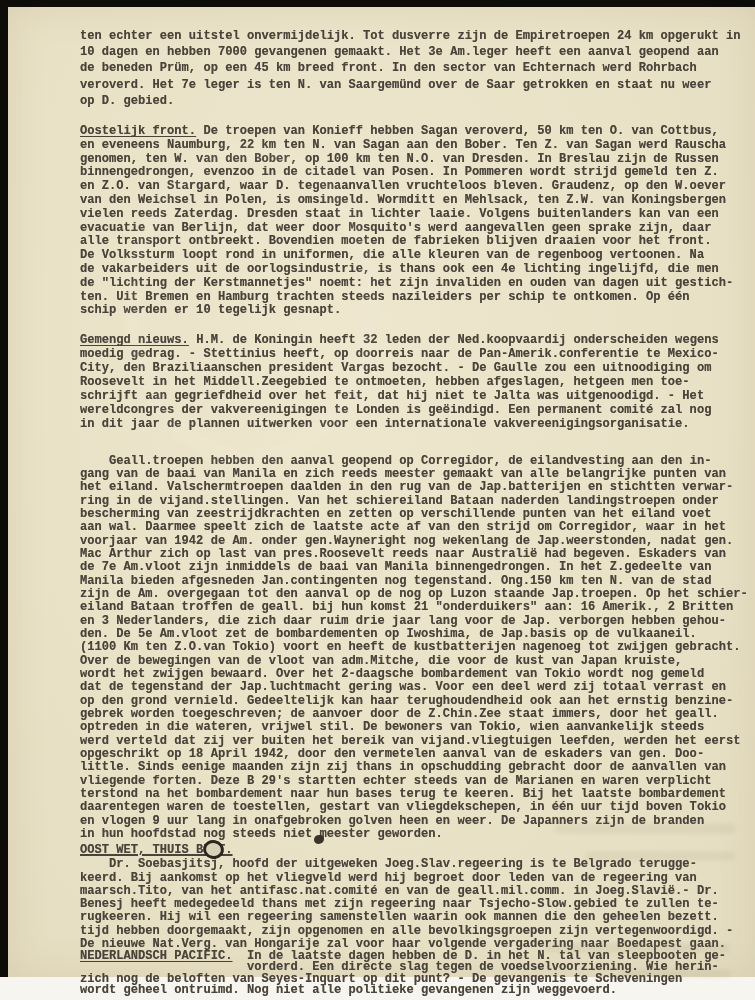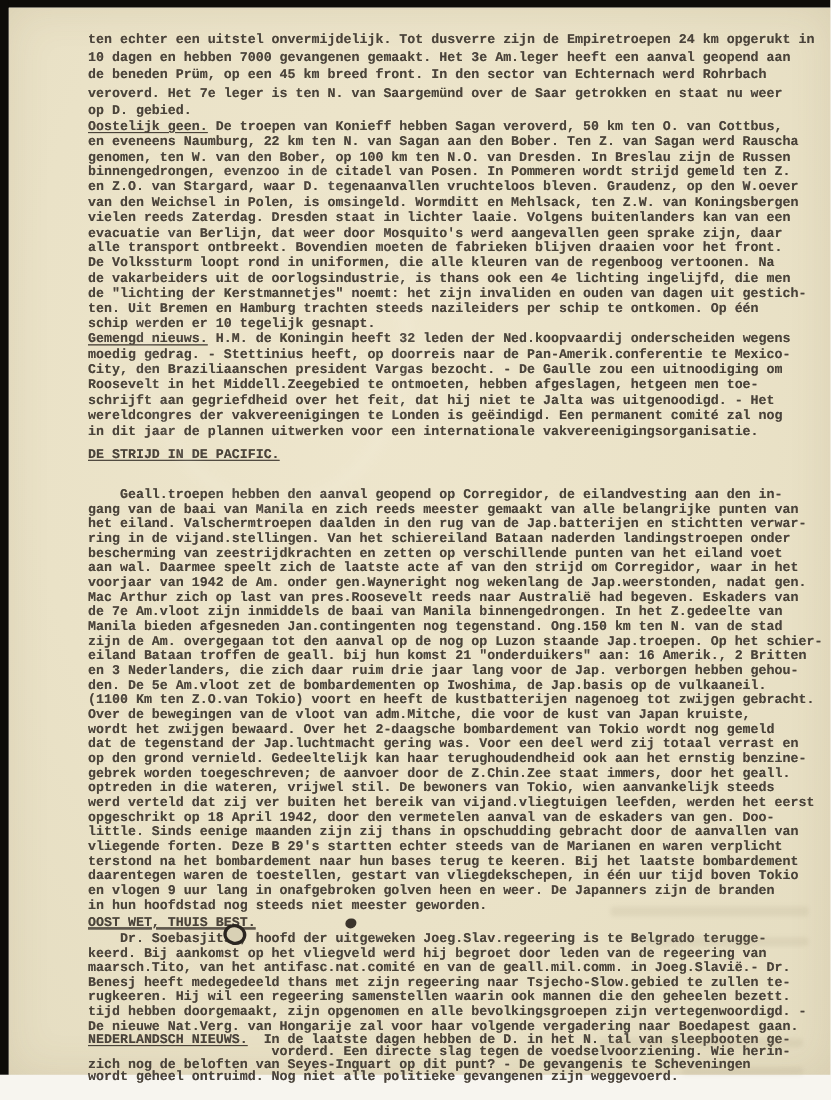--- a/index.html
+++ b/index.html
@@ -19,23 +19,23 @@
   .watermark{
     position:absolute;left:120px;top:140px;width:230px;height:300px;
     border:8px solid rgba(255,255,255,0.35);border-radius:50%;
     filter:blur(6px);opacity:0.35;pointer-events:none;
   }
   .sec{
     margin:0;white-space:pre-wrap;
     font-size:12.1px;font-weight:bold;color:#4a433a;
     text-shadow:0 0 0.4px rgba(74,67,58,0.55);
   }
-  .lh-intro{line-height:16.2px;margin-bottom:0;}
+  .lh-intro{line-height:16.2px;margin-bottom:16px;}
   .lh-east{line-height:13.8px;}
-  .lh-mixed{line-height:13.9px;margin-bottom:6px;}
+  .lh-mixed{line-height:13.9px;margin-bottom:6px;margin-top:16px;}
   .hdr{line-height:15px;}
   .hdr-pacific{margin:4px 0 2px 0;}
   .hdr-oost{margin:2px 0 0 0;text-decoration:underline;}
   .lh-pacific{line-height:13.35px;margin-top:23px;}
   .lh-oost{line-height:13.2px;}
   .lh-ned{line-height:11.5px;}
   .lead,.hdr-text{text-decoration:underline;text-underline-offset:2px;}
   .blob-ring{
     position:absolute;left:203px;top:840px;width:15px;height:13px;
     border:3px solid #2b2620;border-radius:50%;background:#d9d1b5;
@@ -62,21 +62,21 @@
 
 <div class="paper">
   <div class="watermark"></div>
 
   <p class="sec lh-intro"><span>ten echter een uitstel onvermijdelijk. Tot dusverre zijn de Empiretroepen 24 km opgerukt in
 10 dagen en hebben 7000 gevangenen gemaakt. Het 3e Am.leger heeft een aanval geopend aan
 de beneden Prüm, op een 45 km breed front. In den sector van Echternach werd Rohrbach
 veroverd. Het 7e leger is ten N. van Saargemünd over de Saar getrokken en staat nu weer
 op D. gebied.</span></p>
 
-  <p class="sec lh-east"><span class="lead">Oostelijk geen.</span><span> De troepen van Konieff hebben Sagan veroverd, 50 km ten O. van Cottbus,
+  <p class="sec lh-east"><span class="lead">Oostelijk front.</span><span> De troepen van Konieff hebben Sagan veroverd, 50 km ten O. van Cottbus,
 en eveneens Naumburg, 22 km ten N. van Sagan aan den Bober. Ten Z. van Sagan werd Rauscha
 genomen, ten W. van den Bober, op 100 km ten N.O. van Dresden. In Breslau zijn de Russen
 binnengedrongen, evenzoo in de citadel van Posen. In Pommeren wordt strijd gemeld ten Z.
 en Z.O. van Stargard, waar D. tegenaanvallen vruchteloos bleven. Graudenz, op den W.oever
 van den Weichsel in Polen, is omsingeld. Wormditt en Mehlsack, ten Z.W. van Koningsbergen
 vielen reeds Zaterdag. Dresden staat in lichter laaie. Volgens buitenlanders kan van een
 evacuatie van Berlijn, dat weer door Mosquito's werd aangevallen geen sprake zijn, daar
 alle transport ontbreekt. Bovendien moeten de fabrieken blijven draaien voor het front.
 De Volkssturm loopt rond in uniformen, die alle kleuren van de regenboog vertoonen. Na
 de vakarbeiders uit de oorlogsindustrie, is thans ook een 4e lichting ingelijfd, die men
@@ -85,21 +85,20 @@
 schip werden er 10 tegelijk gesnapt.</span></p>
 
   <p class="sec lh-mixed"><span class="lead">Gemengd nieuws.</span><span> H.M. de Koningin heeft 32 leden der Ned.koopvaardij onderscheiden wegens
 moedig gedrag. - Stettinius heeft, op doorreis naar de Pan-Amerik.conferentie te Mexico-
 City, den Braziliaanschen president Vargas bezocht. - De Gaulle zou een uitnoodiging om
 Roosevelt in het Middell.Zeegebied te ontmoeten, hebben afgeslagen, hetgeen men toe-
 schrijft aan gegriefdheid over het feit, dat hij niet te Jalta was uitgenoodigd. - Het
 wereldcongres der vakvereenigingen te Londen is geëindigd. Een permanent comité zal nog
 in dit jaar de plannen uitwerken voor een internationale vakvereenigingsorganisatie.</span></p>
 
-  <p class="sec hdr hdr-pacific"><span class="hdr-text">DE STRIJD IN DE PACIFIC.</span></p>
 
   <p class="sec lh-pacific"><span>    Geall.troepen hebben den aanval geopend op Corregidor, de eilandvesting aan den in-
 gang van de baai van Manila en zich reeds meester gemaakt van alle belangrijke punten van
 het eiland. Valschermtroepen daalden in den rug van de Jap.batterijen en stichtten verwar-
 ring in de vijand.stellingen. Van het schiereiland Bataan naderden landingstroepen onder
 bescherming van zeestrijdkrachten en zetten op verschillende punten van het eiland voet
 aan wal. Daarmee speelt zich de laatste acte af van den strijd om Corregidor, waar in het
 voorjaar van 1942 de Am. onder gen.Wayneright nog wekenlang de Jap.weerstonden, nadat gen.
 Mac Arthur zich op last van pres.Roosevelt reeds naar Australië had begeven. Eskaders van
 de 7e Am.vloot zijn inmiddels de baai van Manila binnengedrongen. In het Z.gedeelte van
@@ -127,21 +126,21 @@
   <p class="sec hdr hdr-oost"><span class="hdr-text">OOST WET, THUIS BEST.</span></p>
 
   <p class="sec lh-oost"><span>    Dr. Soebasjitsj, hoofd der uitgeweken Joeg.Slav.regeering is te Belgrado terugge-
 keerd. Bij aankomst op het vliegveld werd hij begroet door leden van de regeering van
 maarsch.Tito, van het antifasc.nat.comité en van de geall.mil.comm. in Joeg.Slavië.- Dr.
 Benesj heeft medegedeeld thans met zijn regeering naar Tsjecho-Slow.gebied te zullen te-
 rugkeeren. Hij wil een regeering samenstellen waarin ook mannen die den geheelen bezett.
 tijd hebben doorgemaakt, zijn opgenomen en alle bevolkingsgroepen zijn vertegenwoordigd. -
 De nieuwe Nat.Verg. van Hongarije zal voor haar volgende vergadering naar Boedapest gaan.</span></p>
 
-  <p class="sec lh-ned"><span class="lead">NEDERLANDSCH NIEUWS.</span><span>  In de laatste dagen hebben de D. in het N. tal van sleepbooten ge-
+  <p class="sec lh-ned"><span class="lead">NEDERLANDSCH PACIFIC.</span><span>  In de laatste dagen hebben de D. in het N. tal van sleepbooten ge-
                        vorderd. Een directe slag tegen de voedselvoorziening. Wie herin-
 zich nog de beloften van Seyes-Inquart op dit punt? - De gevangenis te Scheveningen
 wordt geheel ontruimd. Nog niet alle politieke gevangenen zijn weggevoerd.</span></p>
 </div>
 
 <div class="blob-ring"></div>
 <div class="blob-spot"></div>
 <div class="bleed bleed-1"></div>
 <div class="bleed bleed-2"></div>
 <div class="bleed bleed-3"></div>

